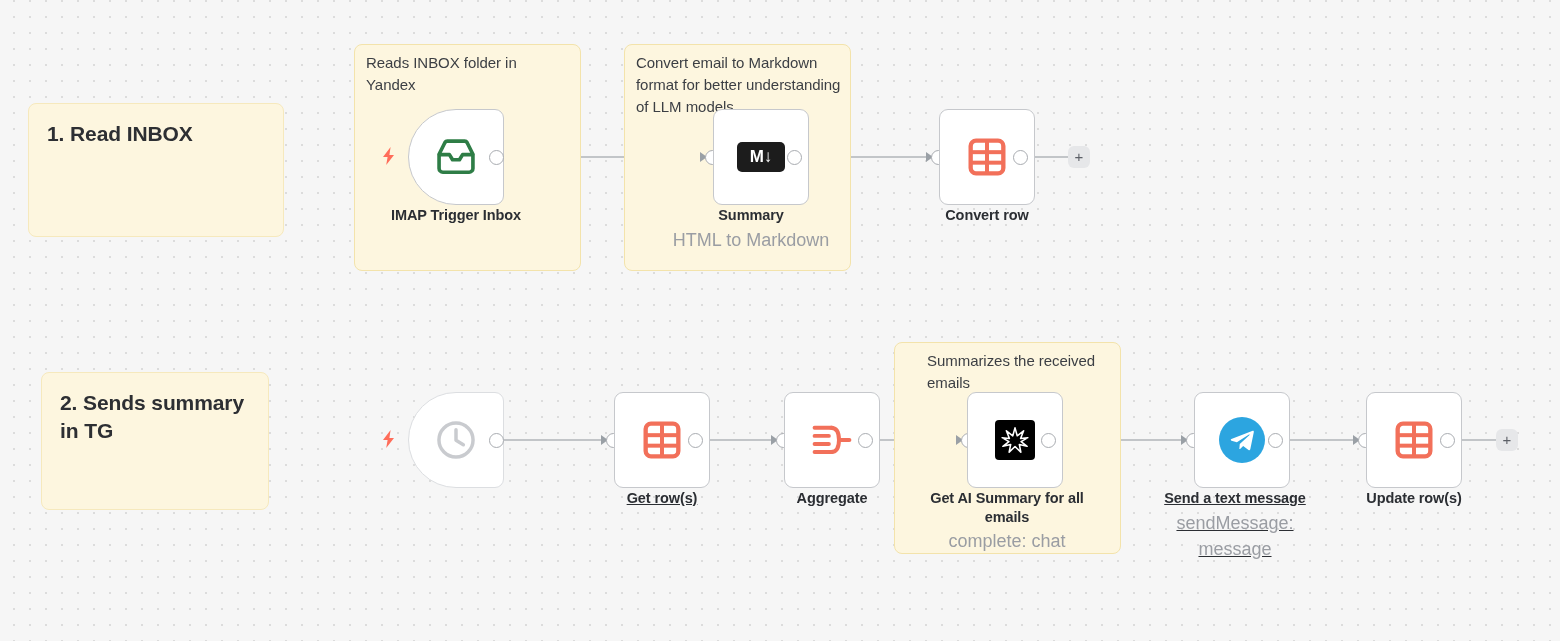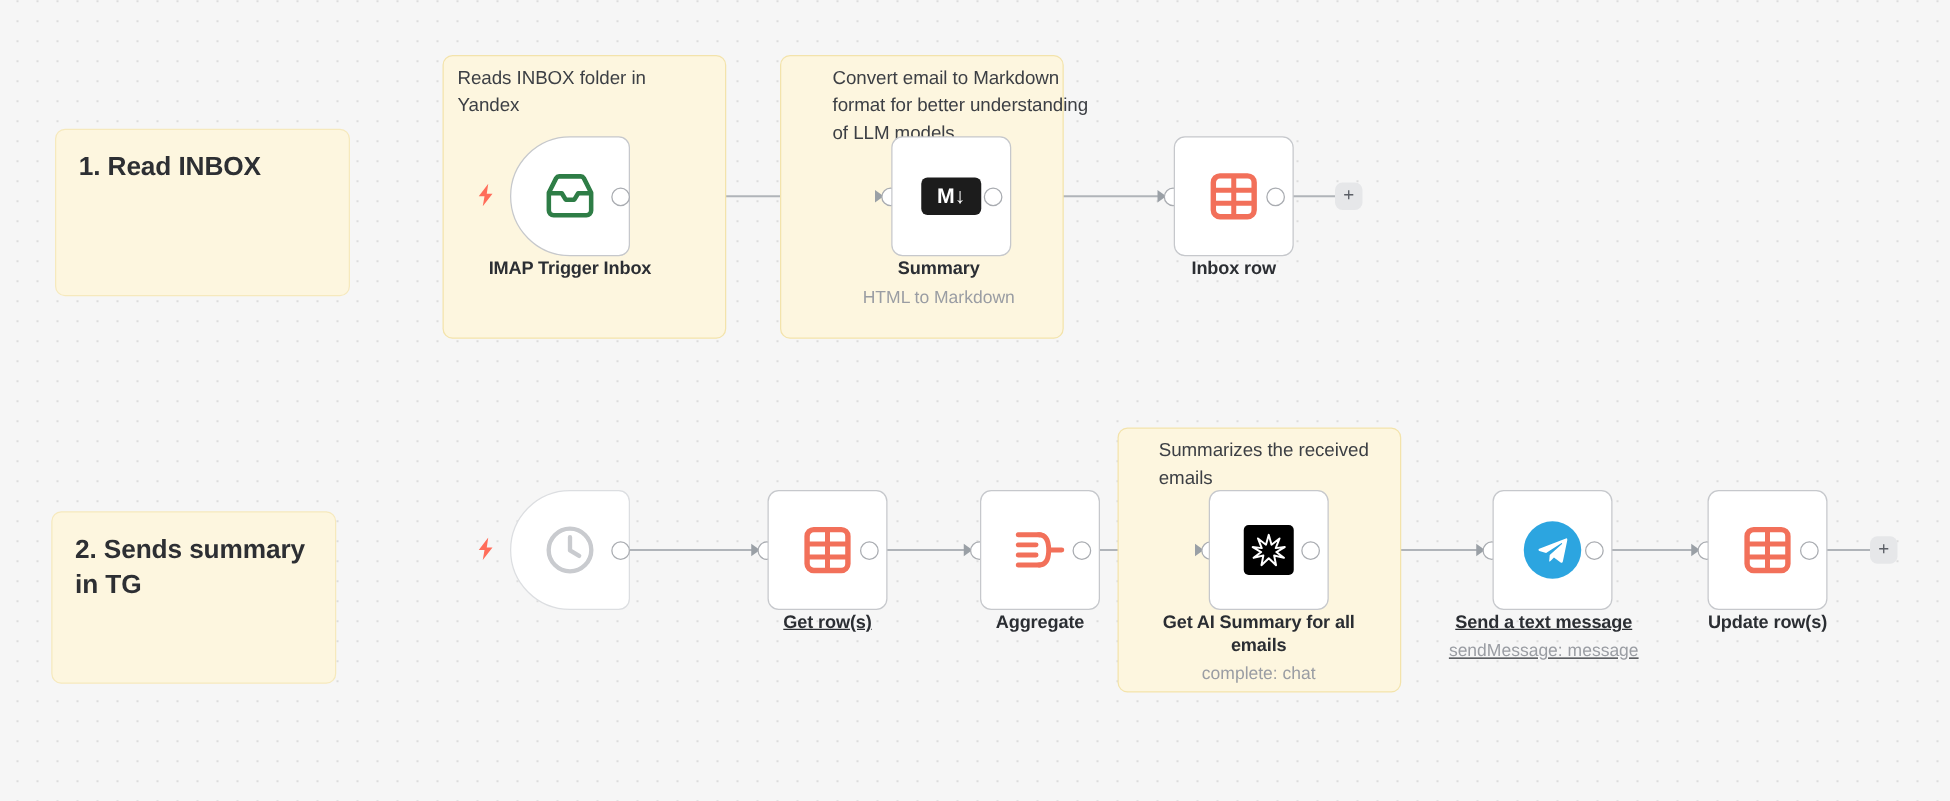--- a/index.html
+++ b/index.html
@@ -88,21 +88,21 @@
     position: absolute;
     text-align: center;
     font-size: 14.5px;
     font-weight: 600;
     color: #2b2e33;
     line-height: 1.28;
     letter-spacing: -0.1px;
   }
   .node-sub {
     display: block;
-    font-size: 14px;
+    font-size: 18px;
     font-weight: 400;
     color: #9a9da3;
     line-height: 1.45;
     margin-top: 2px;
     letter-spacing: 0;
   }
 
   
   .dot {
     position: absolute;
@@ -180,34 +180,34 @@
     <line x1="1027" y1="157" x2="1068" y2="157" stroke="#b0b4b9" stroke-width="1.6"></line>
 
     <line x1="504" y1="440" x2="606" y2="440" stroke="#b0b4b9" stroke-width="1.6"></line>
     <line x1="700" y1="440" x2="776" y2="440" stroke="#b0b4b9" stroke-width="1.6"></line>
     <line x1="870" y1="440" x2="961" y2="440" stroke="#b0b4b9" stroke-width="1.6"></line>
     <line x1="1055" y1="440" x2="1186" y2="440" stroke="#b0b4b9" stroke-width="1.6"></line>
     <line x1="1282" y1="440" x2="1358" y2="440" stroke="#b0b4b9" stroke-width="1.6"></line>
     <line x1="1452" y1="440" x2="1496" y2="440" stroke="#b0b4b9" stroke-width="1.6"></line>
   </svg>
 
-  <div class="sticky-label" style="left:44px; top:103px; width:236px; height:134px;">
+  <div class="sticky-label" style="left:28px; top:103px; width:256px; height:134px;">
     <div class="sticky-title">1. Read INBOX</div>
   </div>
 
-  <div class="sticky-label" style="left:41px; top:409px; width:228px; height:138px;">
+  <div class="sticky-label" style="left:41px; top:372px; width:228px; height:138px;">
     <div class="sticky-title" style="white-space:pre-line;">2. Sends summary
 in TG</div>
   </div>
 
   <div class="sticky" style="left:354px; top:44px; width:227px; height:227px;"></div>
   <div class="sticky-note-text" style="left:366px; top:52px; width:200px;">Reads INBOX folder in Yandex</div>
 
   <div class="sticky" style="left:624px; top:44px; width:227px; height:227px;"></div>
-  <div class="sticky-note-text" style="left:666px; top:52px; width:208px;">Convert email to Markdown format for better understanding of LLM models</div>
+  <div class="sticky-note-text" style="left:636px; top:52px; width:208px;">Convert email to Markdown format for better understanding of LLM models</div>
 
   <div class="sticky" style="left:894px; top:342px; width:227px; height:212px;"></div>
   <div class="sticky-note-text" style="left:906px; top:350px; width:205px;margin-left:21px;">Summarizes the received emails</div>
 
   <svg class="bolt" style="left:381px; top:147px;" viewBox="0 0 16 18">
     <path d="M9.6 0 L2 10 L6.6 10 L5.2 18 L13 8 L8.4 8 Z" fill="#ff6d5a"></path>
   </svg>
 
   <div class="node trigger" style="left:408px; top:109px;">
     <svg class="ic" width="42" height="38" viewBox="0 0 24 22">
@@ -234,21 +234,21 @@
   <div class="dot" style="left:931px; top:150px;"></div>
   <div class="node" style="left:939px; top:109px;">
     <svg class="ic" width="40" height="40" viewBox="0 0 24 24">
       <rect x="2.2" y="2.2" width="19.6" height="19.6" rx="3.2" fill="none" stroke="#f2705a" stroke-width="2.6"></rect>
       <line x1="2.6" y1="9.1" x2="21.4" y2="9.1" stroke="#f2705a" stroke-width="2.4"></line>
       <line x1="2.6" y1="15.4" x2="21.4" y2="15.4" stroke="#f2705a" stroke-width="2.4"></line>
       <line x1="12" y1="2.6" x2="12" y2="21.4" stroke="#f2705a" stroke-width="2.4"></line>
     </svg>
   </div>
   <div class="dot" style="left:1013px; top:150px;"></div>
-  <div class="node-label" style="left:897px; top:206px; width:180px;">Inbox row</div>
+  <div class="node-label" style="left:897px; top:206px; width:180px;">Convert row</div>
 
   <div class="plus-btn" style="left:1068px; top:146px;">+</div>
 
   <svg class="bolt" style="left:381px; top:430px;" viewBox="0 0 16 18">
     <path d="M9.6 0 L2 10 L6.6 10 L5.2 18 L13 8 L8.4 8 Z" fill="#ff6d5a"></path>
   </svg>
 
   <div class="node trigger dim" style="left:408px; top:392px;">
     <svg class="ic" width="44" height="44" viewBox="0 0 24 24">
       <circle cx="12" cy="12" r="9.3" fill="none" stroke="#c9cbcf" stroke-width="1.9"></circle>

